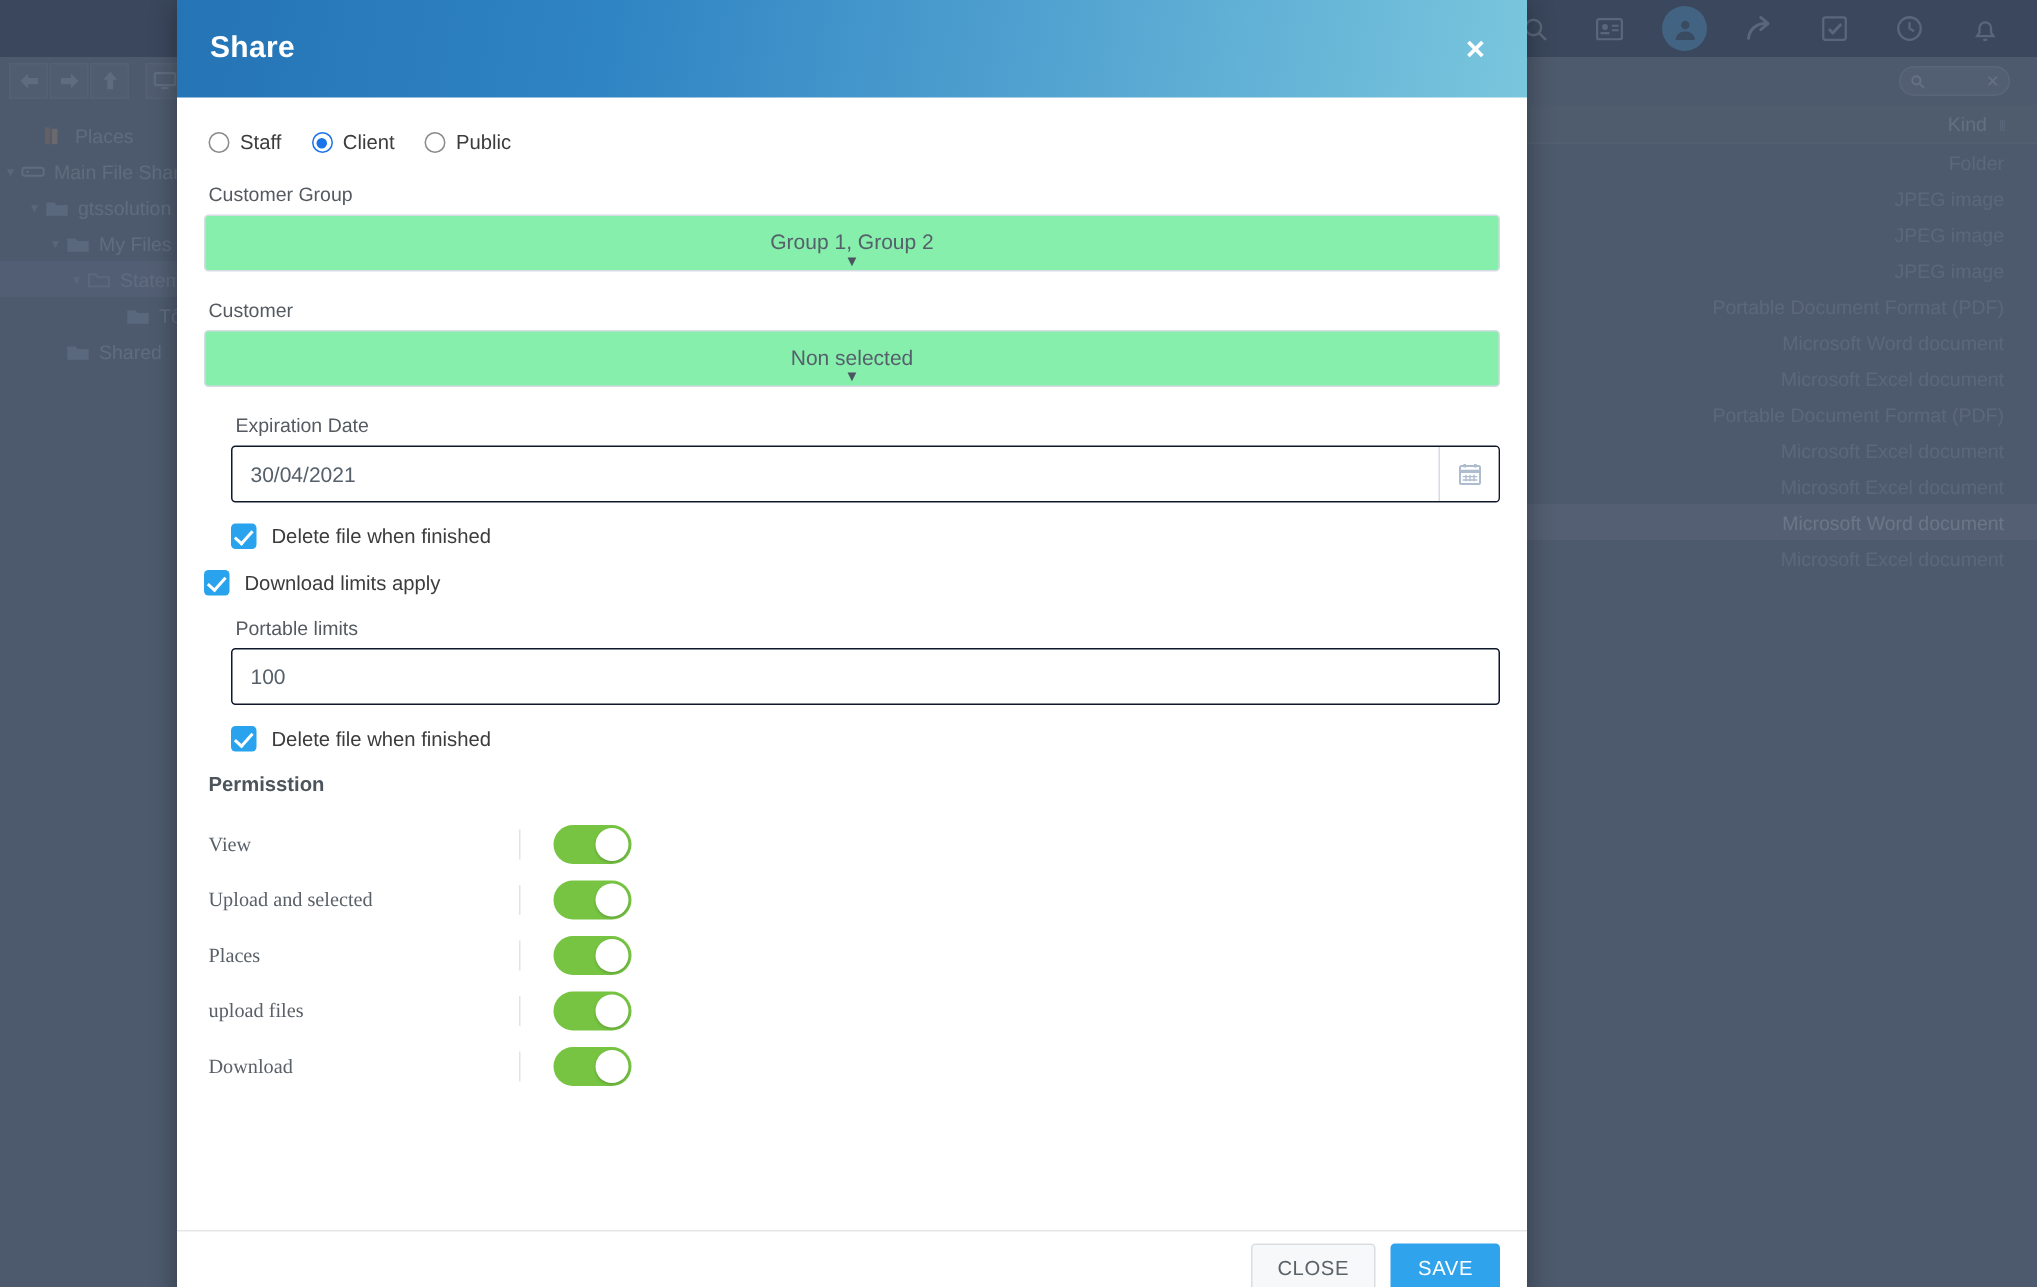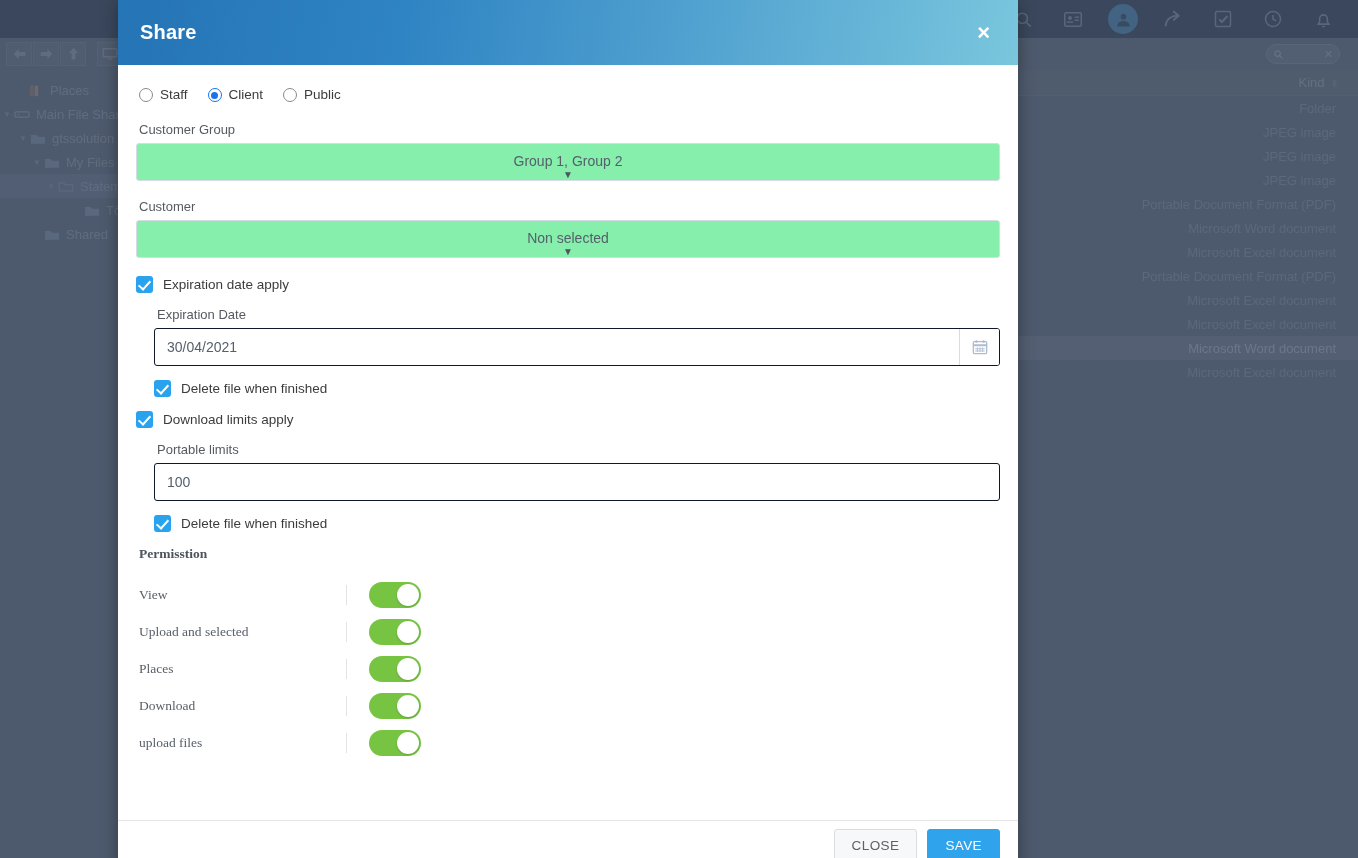--- a/index.html
+++ b/index.html
@@ -176,21 +176,20 @@
   .cal-btn {
     width: 40px; border-left: 1px solid #d6dce3;
     display: flex; align-items: center; justify-content: center;
     background: #fff; cursor: pointer;
   }
 
   
   .perm-title {
     font-size: 13.5px; font-weight: bold; color: #4c545c;
     margin: 14px 0 14px 3px;
-    font-family: Liberation Serif, serif;
   }
   .perm-row {
     display: flex; align-items: center; height: 37px; font-family: Liberation Serif, serif;
   }
   .perm-name {
     width: 210px; font-size: 13.5px; color: #5a6068; padding-left: 3px;
   }
   .perm-div { width: 1px; height: 20px; background: #e3e3e3; margin-right: 22px; }
   .toggle {
     width: 52px; height: 26px; border-radius: 13px; background: #76c442;
@@ -460,24 +459,20 @@
       <span>Group 1, Group 2</span>
       <span class="select-caret">▼</span>
     </div>
 
     <div class="field-label">Customer</div>
     <div class="select-box">
       <span>Non selected</span>
       <span class="select-caret">▼</span>
     </div>
 
-    <label class="cb-row">
-      <span class="cb-box"></span>
-      <span class="cb-label">Expiration date apply</span>
-    </label>
 
     <div class="sub-block">
       <div class="field-label">Expiration Date</div>
       <div class="text-input-wrap">
         <input class="text-input" value="30/04/2021" style="">
         <span class="cal-btn">
           <svg width="16" height="16" viewBox="0 0 18 18" fill="none" stroke="#aebcd0" stroke-width="1.5">
             <rect x="1.5" y="3" width="15" height="13.5" rx="1.2"></rect>
             <line x1="1.5" y1="7" x2="16.5" y2="7" stroke-width="2.4"></line>
             <line x1="5" y1="1.5" x2="5" y2="4.2" stroke-width="2"></line>
@@ -523,29 +518,29 @@
           <div class="perm-name">Upload and selected</div>
           <div class="perm-div"></div>
           <div class="toggle"></div>
         </div>
         <div class="perm-row">
           <div class="perm-name">Places</div>
           <div class="perm-div"></div>
           <div class="toggle"></div>
         </div>
         <div class="perm-row">
+          <div class="perm-name">upload files</div>
+          <div class="perm-div"></div>
+          <div class="toggle"></div>
+        </div>
+        <div class="perm-row">
           <div class="perm-name">Download</div>
           <div class="perm-div"></div>
           <div class="toggle"></div>
         </div>
-        <div class="perm-row">
-          <div class="perm-name">upload files</div>
-          <div class="perm-div"></div>
-          <div class="toggle"></div>
-        </div>
       </div>
 
   </div>
 
   <div class="modal-footer">
     <button class="btn btn-close">CLOSE</button>
     <button class="btn btn-save">SAVE</button>
   </div>
 </div>
 

